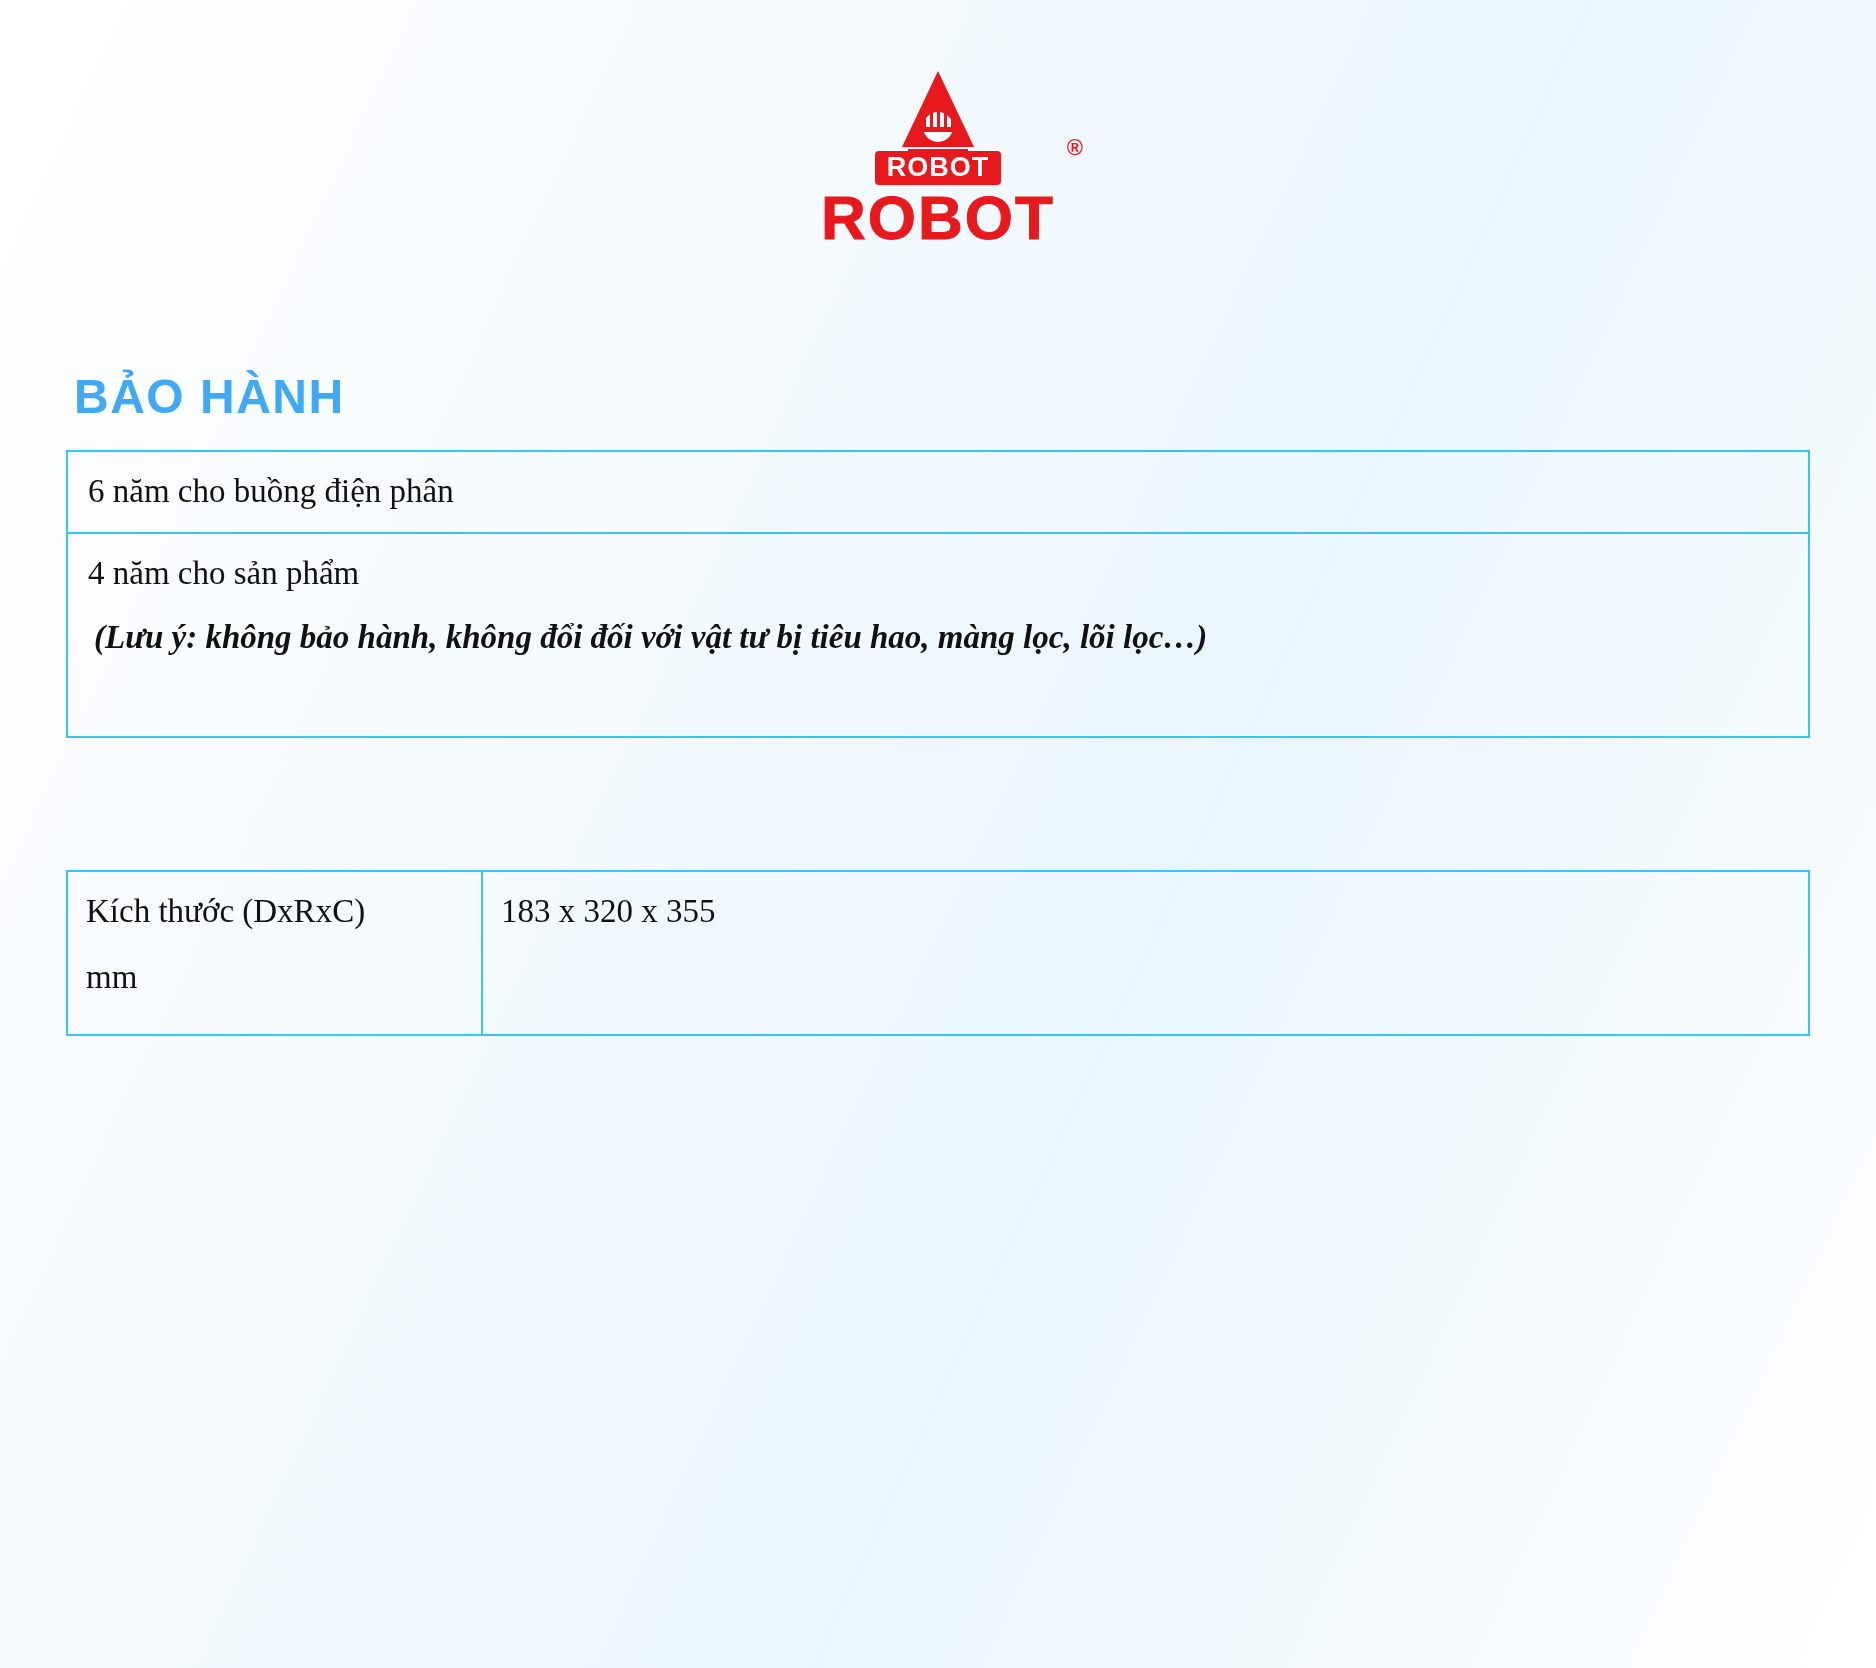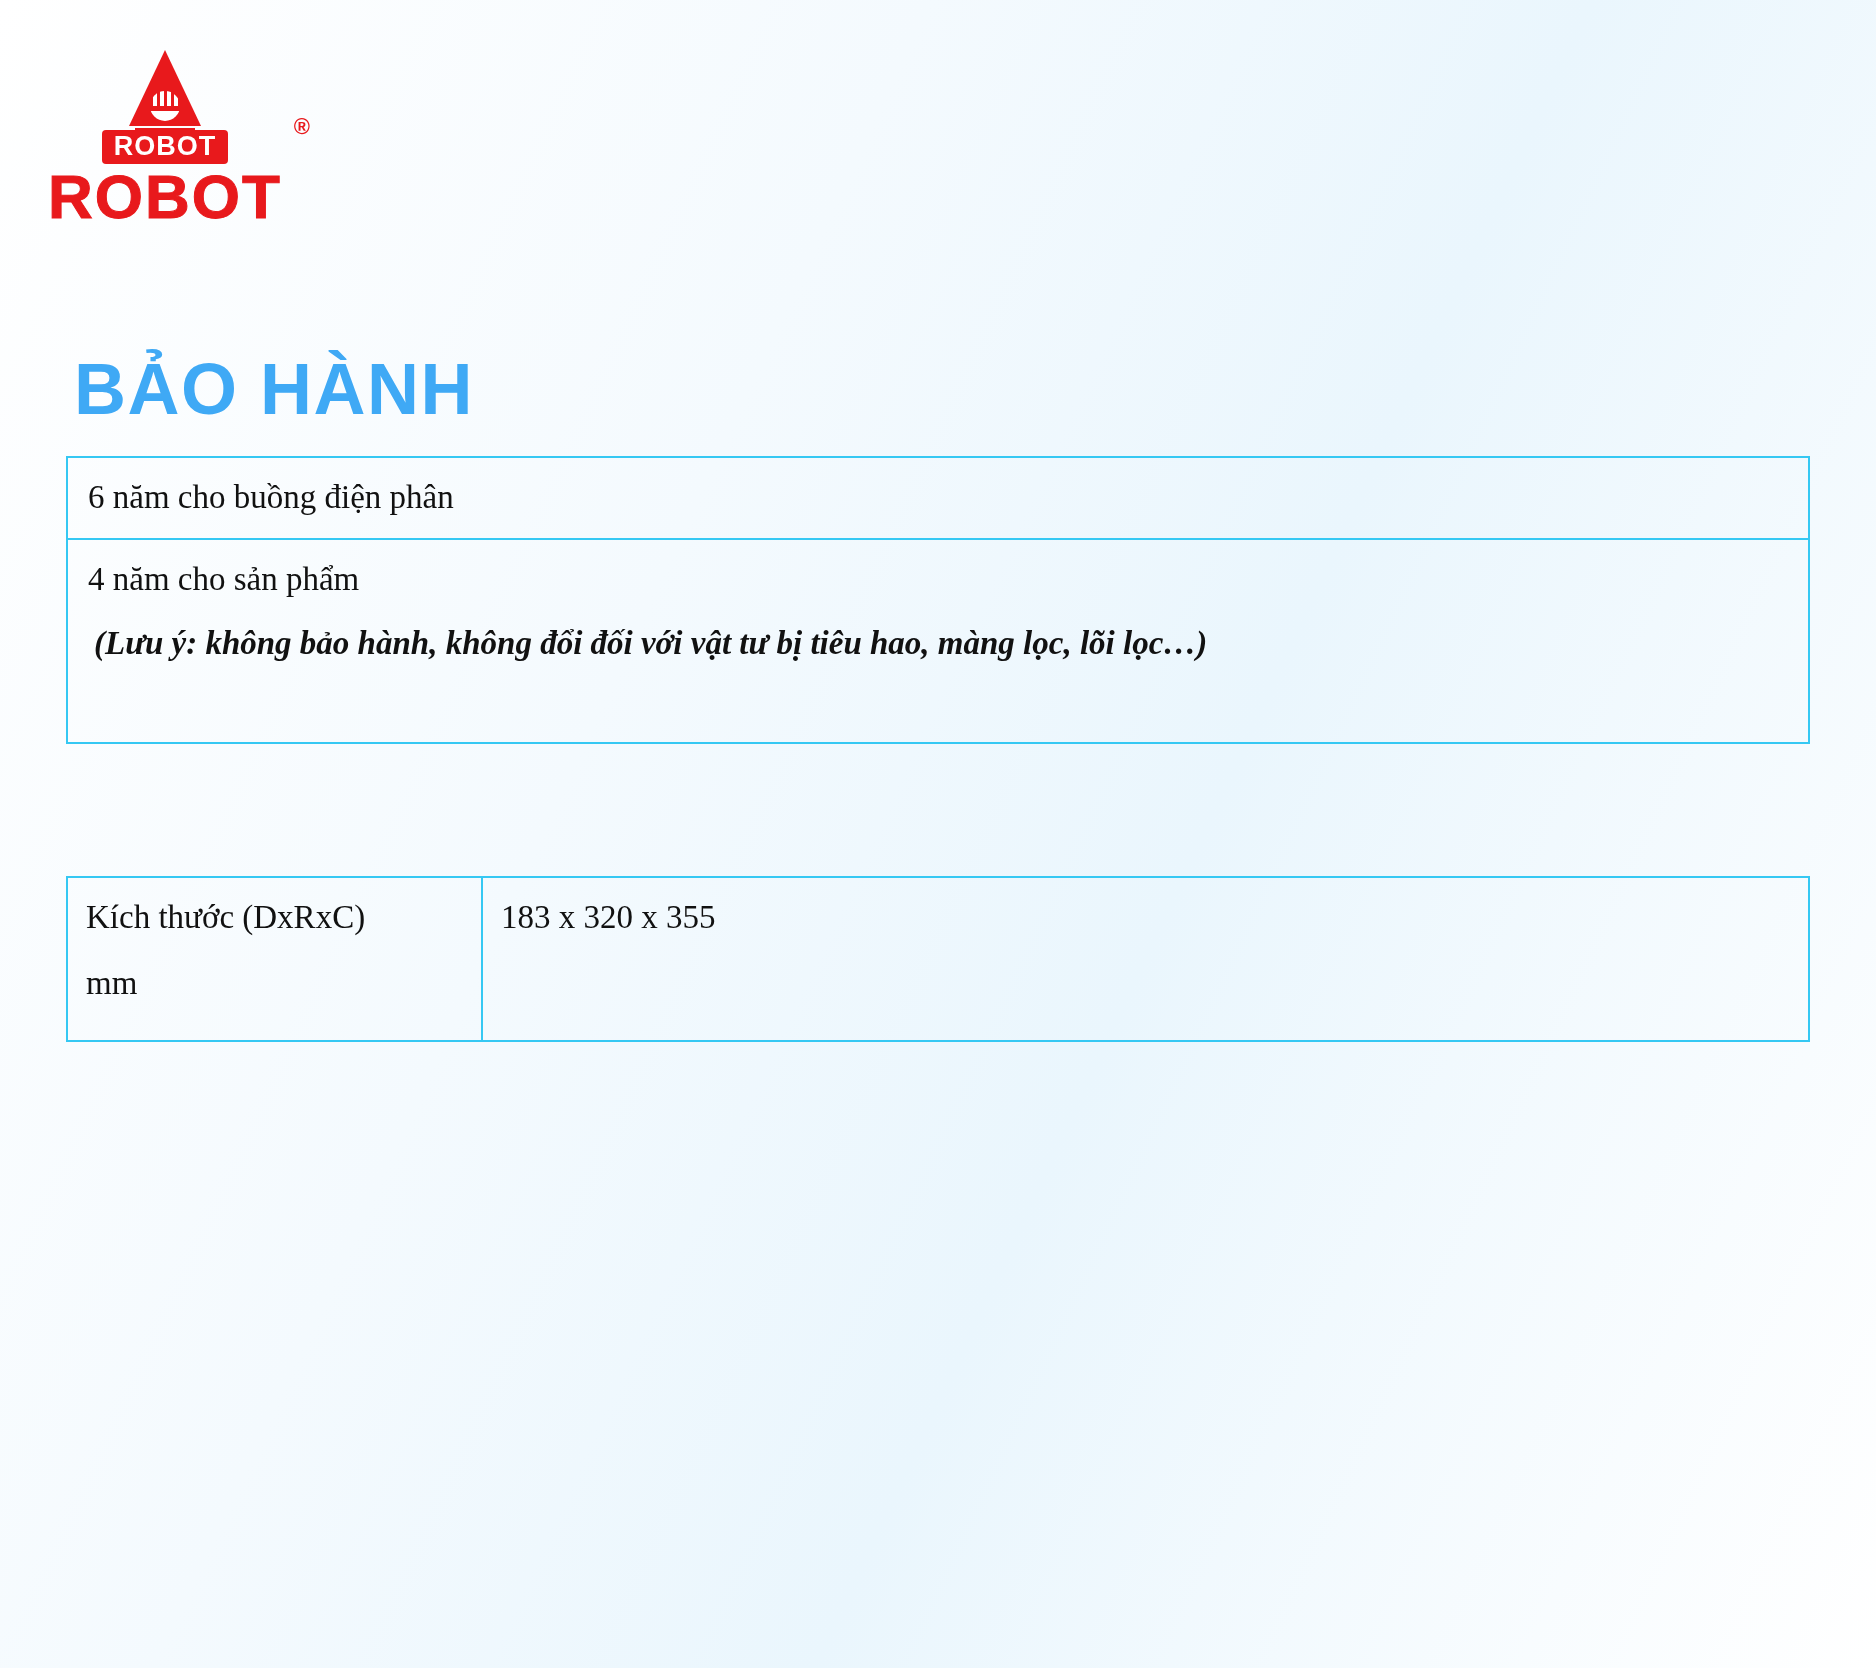--- a/index.html
+++ b/index.html
@@ -17,21 +17,22 @@
     position: relative;
     width: 1876px;
     height: 1668px;
     box-sizing: border-box;
   }
 
   
   .logo-block {
     width: 100%;
     display: flex;
-    padding-top: 48px;
+    justify-content: center;
+    padding-top: 69px;
   }
   .logo {
     position: relative;
     width: 330px;
     text-align: center;
     line-height: 1;
   }
   .logo-mark {
     display: block;
     margin: 0 auto;
@@ -70,21 +71,21 @@
 
   
   .section {
     margin: 0 auto;
     width: 1744px;
   }
   .section-title {
     color: #3fa9f5;
     font-family: "Liberation Sans", sans-serif;
     font-weight: bold;
-    font-size: 72px;
+    font-size: 48px;
     letter-spacing: 1.5px;
     margin: 0 0 26px 8px;
   }
 
   #warranty-section { margin-top: 120px; }
   #design-section { margin-top: 132px; }
 
   table.spec {
     border-collapse: collapse;
     width: 100%;

